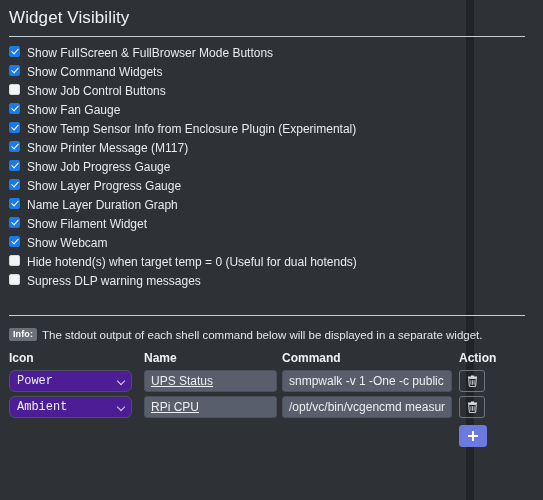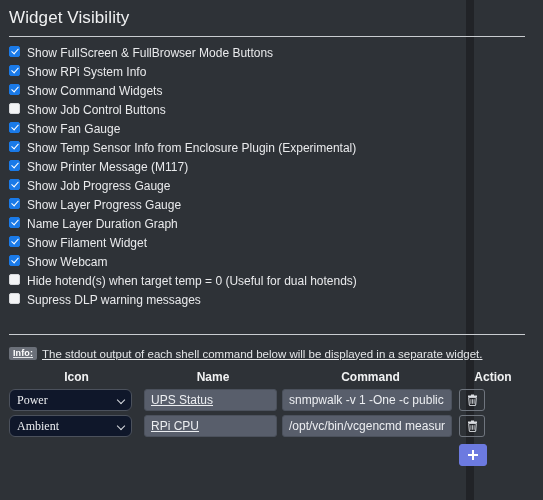--- a/index.html
+++ b/index.html
@@ -97,21 +97,20 @@
     white-space: nowrap;
   }
 
   
   .cmd-section { margin-top: 22px; }
   .info-line {
     display: flex;
     align-items: center;
     margin-top: 11px;
     height: 15px;
-    text-decoration: underline;
   }
   .info-badge {
     background: #6b7079;
     color: #ffffff;
     font-size: 9px;
     font-weight: bold;
     border-radius: 2px;
     padding: 1px 4px 2px 4px;
     line-height: 10px;
     margin-right: 5px;
@@ -123,21 +122,21 @@
     white-space: nowrap;
   }
 
   table.cmd-table {
     margin-top: 9px;
     border-collapse: collapse;
     width: 518px;
     table-layout: fixed;
   }
   table.cmd-table th {
-    text-align: center;
+    text-align: left;
     font-size: 12px;
     font-weight: bold;
     color: #f1f2f3;
     padding: 0 0 5px 0;
     vertical-align: bottom;
   }
   col.c-icon   { width: 135px; }
   col.c-name   { width: 138px; }
   col.c-cmd    { width: 177px; }
   col.c-action { width: 68px; }
@@ -146,25 +145,25 @@
     padding: 0 0 4px 0;
     vertical-align: middle;
   }
 
   
   .sel {
     -webkit-appearance: none;
     appearance: none;
     width: 123px;
     height: 22px;
-    background: #0f172a;
+    background: #4c1d95;
     border: 1px solid #4b515c;
     border-radius: 6px;
     color: #eceef1;
-    font-family: Liberation Serif, serif;
+    font-family: Liberation Mono, monospace;
     font-size: 12px;
     padding: 0 18px 0 7px;
     outline: none;
     line-height: 20px;
   }
   .sel-wrap { position: relative; display: inline-block; }
   .sel-chevron {
     position: absolute;
     right: 8px; top: 8px;
     width: 6px; height: 6px;
@@ -221,24 +220,20 @@
 
   <div class="content">
 
     <h2 class="section-title">Widget Visibility</h2>
     <hr class="rule">
 
     <div class="check-list" id="check-list">
         <div class="check-row">
           <span class="cb on"></span>
           <span class="check-label">Show FullScreen &amp; FullBrowser Mode Buttons</span>
-        </div>
-        <div class="check-row">
-          <span class="cb on"></span>
-          <span class="check-label">Show RPi System Info</span>
         </div>
         <div class="check-row">
           <span class="cb on"></span>
           <span class="check-label">Show Command Widgets</span>
         </div>
         <div class="check-row">
           <span class="cb off"></span>
           <span class="check-label">Show Job Control Buttons</span>
         </div>
         <div class="check-row">

